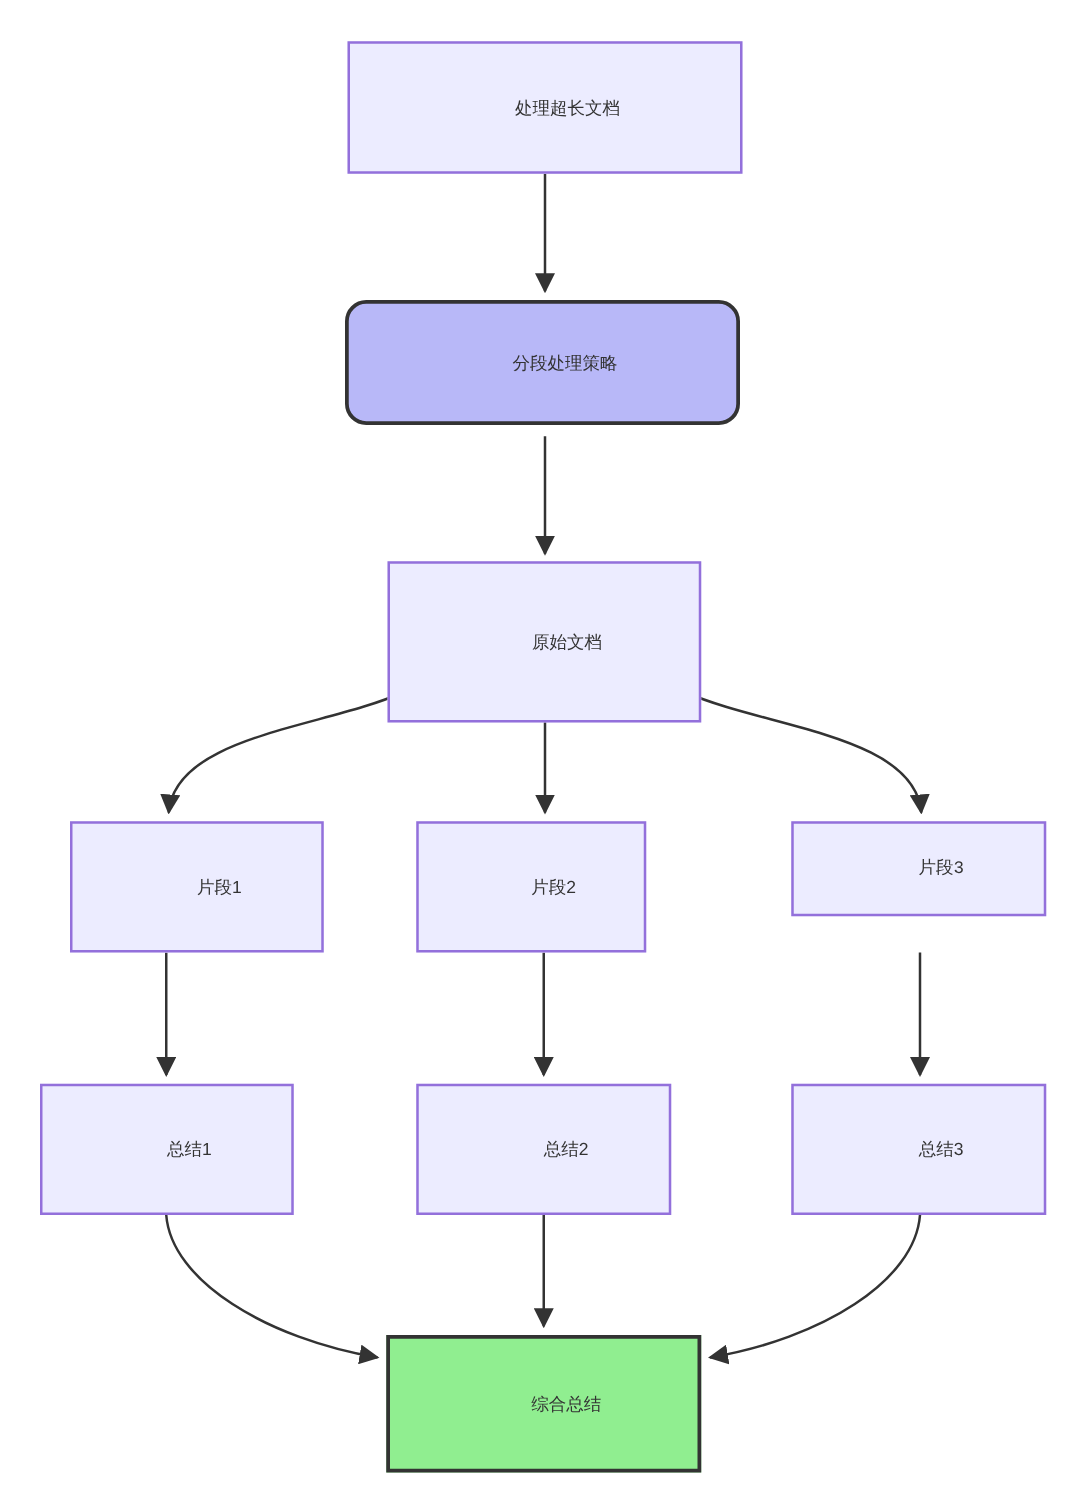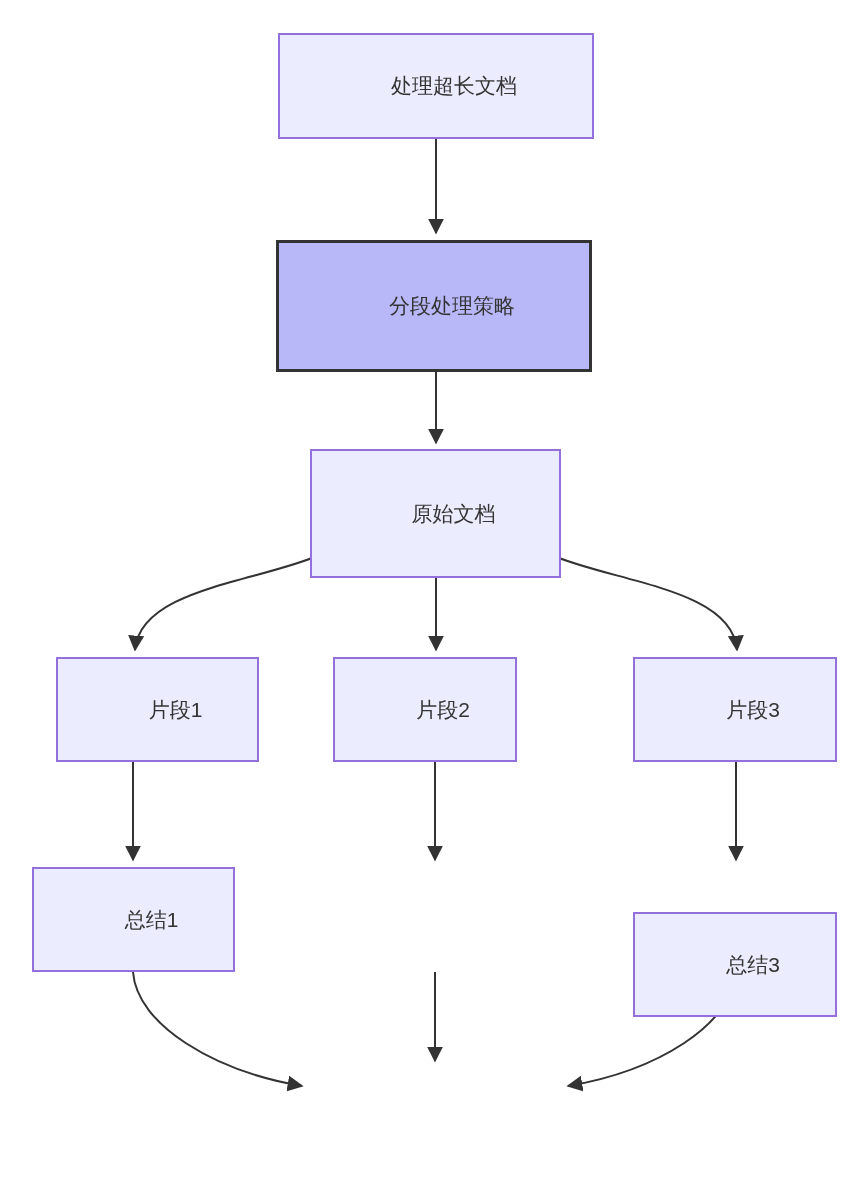--- a/index.html
+++ b/index.html
@@ -39,49 +39,49 @@
   .arrowhead-shape {
     fill: var(--edge-color);
     stroke: none;
   }
   .node {
     position: absolute;
     box-sizing: border-box;
     display: flex;
     align-items: center;
     justify-content: center;
-    font-size: 21px;
+    font-size: 14px;
     line-height: 1.2;
     color: var(--text-color);
     text-align: center;
     white-space: nowrap;
     padding-left: 36px;
   }
   .node.light {
     background: var(--node-fill);
     border: 2px solid var(--node-border);
   }
   .node.accent {
     background: var(--accent-fill);
     border: 3.5px solid var(--accent-border);
   }
   .node.final {
     background: var(--final-fill);
     border: 3.5px solid var(--final-border);
   }
   
   .n-start    { left: 278px; top: 33px;   width: 316px; height: 106px; }
-  .n-strategy { left: 276px; top: 240px;  width: 316px; height: 132px; }
+  .n-strategy { left: 276px; top: 240px;  width: 316px; height: 100px; border-radius: 17px; }
   .n-original { left: 310px; top: 449px;  width: 251px; height: 129px; }
   .n-frag1    { left: 32px;  top: 657px;  width: 203px; height: 105px; margin-left: 24px; }
   .n-frag2    { left: 333px; top: 657px;  width: 184px; height: 105px; }
-  .n-frag3    { left: 633px; top: 657px;  width: 204px; height: 105px; }
+  .n-frag3    { left: 633px; top: 657px;  width: 204px; height: 76px; font-family: Liberation Mono, monospace; }
   .n-sum1     { left: 32px;  top: 867px;  width: 203px; height: 105px; }
   .n-sum2     { left: 333px; top: 867px;  width: 204px; height: 105px; }
-  .n-sum3     { left: 633px; top: 867px;  width: 204px; height: 105px; margin-top: 45px; }
+  .n-sum3     { left: 633px; top: 867px;  width: 204px; height: 105px; }
   .n-final    { left: 309px; top: 1068px; width: 252px; height: 110px; }
 </style>
 </head>
 <body>
 
 <div class="canvas">
 
   <svg class="edges-layer" width="852" height="1196" viewBox="0 0 852 1196" xmlns="http://www.w3.org/2000/svg">
     <defs>
       <marker id="arrowhead" viewBox="0 0 10 10" refX="9" refY="5" markerWidth="8" markerHeight="8" orient="auto">
@@ -122,19 +122,25 @@
   </div>
 
   <div class="node light n-frag3">
     <span>片段3</span>
   </div>
 
   <div class="node light n-sum1">
     <span>总结1</span>
   </div>
 
+  <div class="node light n-sum2">
+    <span>总结2</span>
+  </div>
 
   <div class="node light n-sum3">
     <span>总结3</span>
   </div>
 
+  <div class="node final n-final">
+    <span>综合总结</span>
+  </div>
 
 </div>
 
 </body></html>

